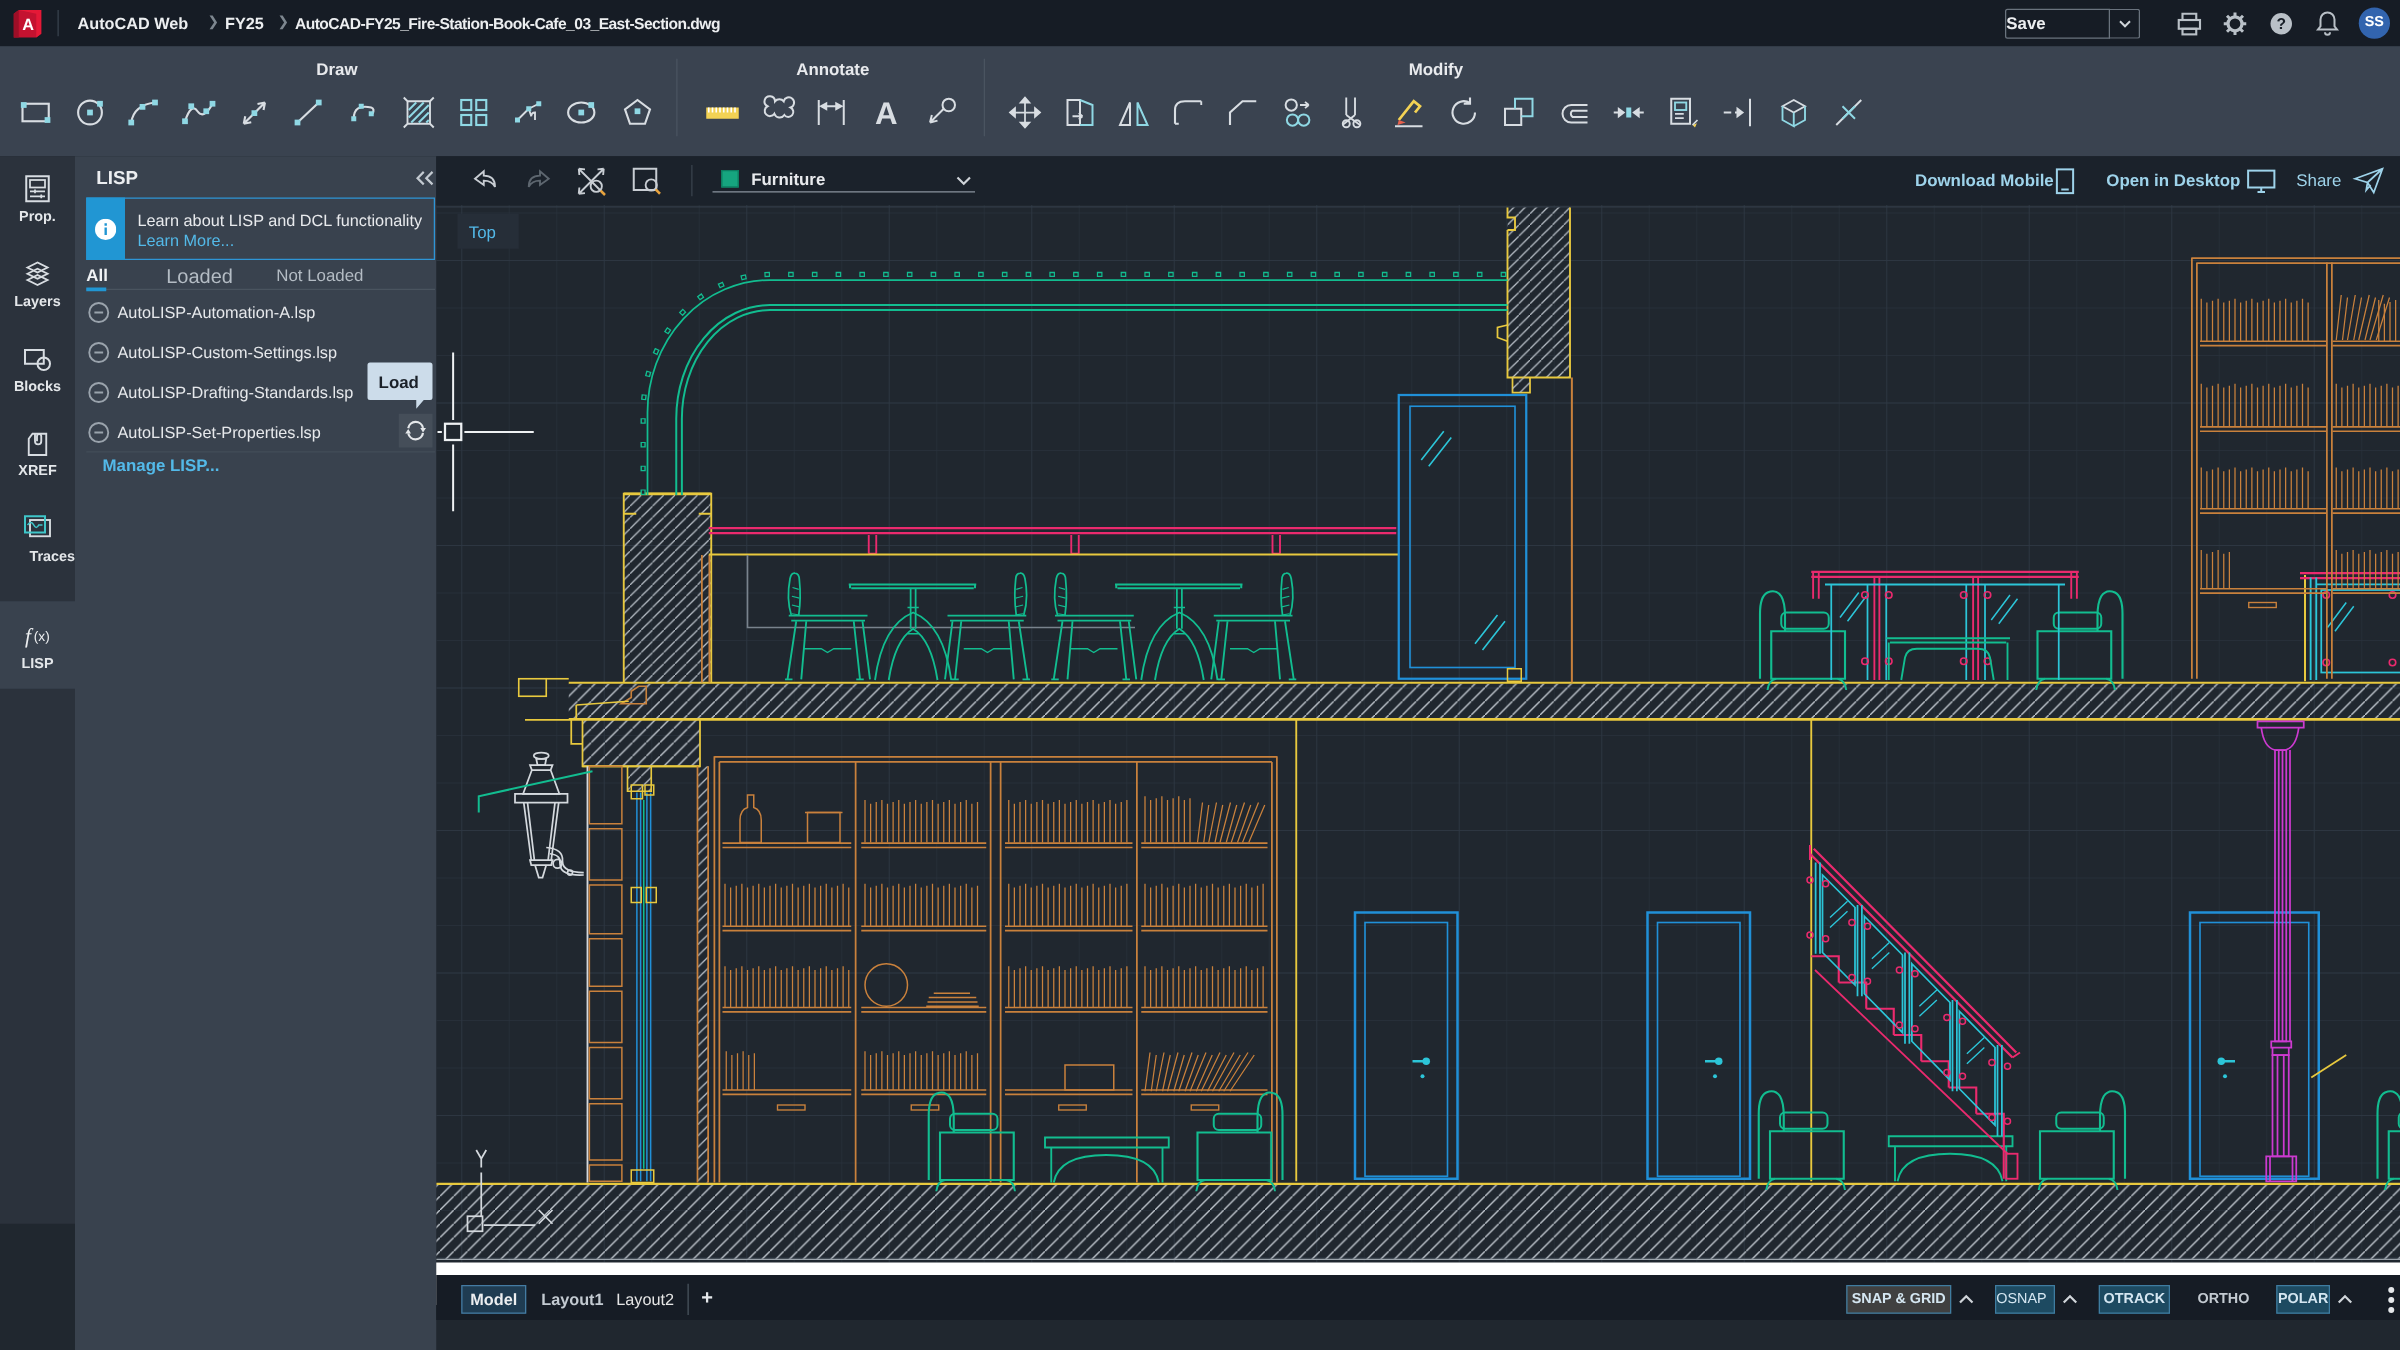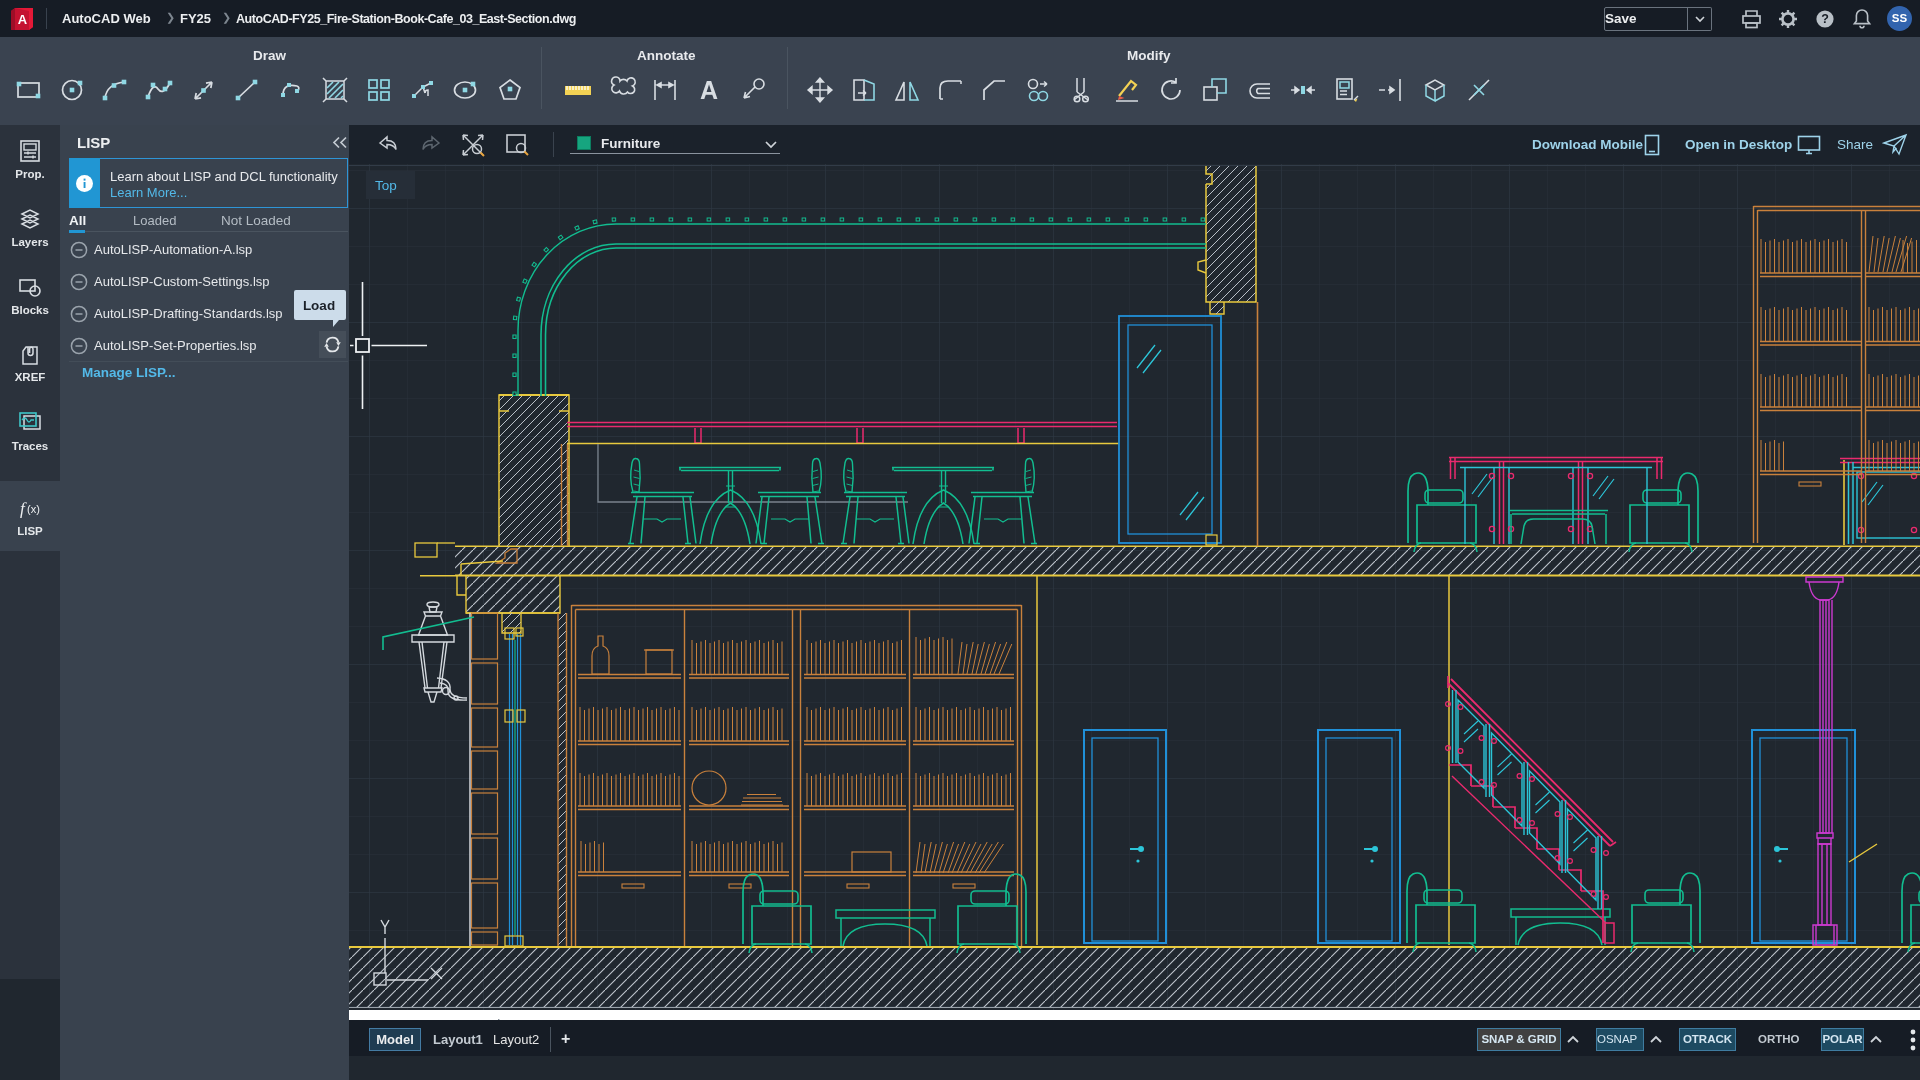--- a/index.html
+++ b/index.html
@@ -231,21 +231,21 @@
     <svg class="abs" style="left:18px;top:218px" width="24" height="24" viewBox="0 0 24 24">
       <path d="M8 4 H19 V21 H5 V8 Z" stroke="#d8dde2" stroke-width="1.5" fill="none"></path>
       <path d="M10 4 v6 a2.5 2.5 0 0 0 5 0 V6 a1.7 1.7 0 0 0 -3.4 0 v4" stroke="#d8dde2" stroke-width="1.5" fill="none"></path>
     </svg>
     <div class="t" style="top:246px;left:0;width:60px;text-align:center;font-size:11.5px;font-weight:bold;color:#e4e7ea">XREF</div>
     <svg class="abs" style="left:18px;top:286px" width="24" height="24" viewBox="0 0 24 24">
       <rect x="6" y="5" width="16" height="13" stroke="#d8dde2" stroke-width="1.5" fill="none"></rect>
       <rect x="2" y="2" width="16" height="13" stroke="#3fc6c9" stroke-width="1.6" fill="none"></rect>
       <path d="M4 9 q3 -4 5 0 q2 4 4 0 h3" stroke="#3fc6c9" stroke-width="1.3" fill="none"></path>
     </svg>
-    <div class="t" style="top:315px;left:0;width:60px;text-align:center;font-size:11.5px;font-weight:bold;color:#e4e7ea">Traces</div>
+    <div class="t" style="top:315px;left:0;width:60px;text-align:right;font-size:11.5px;font-weight:bold;color:#e4e7ea">Traces</div>
     <div style="position:absolute;left:0;top:356px;width:60px;height:70px;background:#39424e"></div>
     <svg class="abs" style="left:18px;top:372px" width="24" height="24" viewBox="0 0 24 24">
       <text x="2" y="17" font-size="17" font-style="italic" fill="#eceef0" font-family="Liberation Serif">f</text>
       <text x="9" y="16" font-size="11" fill="#eceef0">(x)</text>
     </svg>
     <div class="t" style="top:400px;left:0;width:60px;text-align:center;font-size:11.5px;font-weight:bold;color:#e4e7ea">LISP</div>
   </div>
 <div id="panel">
     <div class="t" style="left:17px;top:9px;font-size:15px;font-weight:bold;color:#eceef0">LISP</div>
     <svg class="abs" style="left:272px;top:11px" width="16" height="13" viewBox="0 0 16 13">
@@ -254,21 +254,21 @@
     <div style="position:absolute;left:9px;top:33px;width:279px;height:50px;border:1px solid #2e95d6"></div>
     <div style="position:absolute;left:9px;top:33px;width:31px;height:50px;background:#2196d3"></div>
     <svg class="abs" style="left:16px;top:50px" width="17" height="17" viewBox="0 0 17 17">
       <circle cx="8.5" cy="8.5" r="8.5" fill="#fff"></circle>
       <rect x="7.6" y="7" width="1.9" height="6" fill="#2196d3"></rect>
       <rect x="7.6" y="3.6" width="1.9" height="2" fill="#2196d3"></rect>
     </svg>
     <div class="t" style="left:50px;top:44px;font-size:13px;color:#e8eaed">Learn about LISP and DCL functionality</div>
     <div class="t" style="left:50px;top:60px;font-size:13px;color:#53b9e8">Learn More...</div>
     <div class="t" style="left:9px;top:88px;font-size:13.5px;font-weight:bold;color:#f0f2f4">All</div>
-    <div class="t" style="left:73px;top:88px;font-size:13px;color:#b4bcc4">Loaded</div>
+    <div class="t" style="left:73px;top:88px;font-size:16px;color:#b4bcc4">Loaded</div>
     <div class="t" style="left:161px;top:88px;font-size:13.5px;color:#b4bcc4">Not Loaded</div>
     <div style="position:absolute;left:9px;top:106px;width:279px;height:1px;background:#4a545f"></div>
     <div style="position:absolute;left:9px;top:105px;width:16px;height:2.5px;background:#2196d3"></div>
     <svg class="abs" style="left:10px;top:116px" width="18" height="18" viewBox="0 0 18 18">
       <circle cx="9" cy="9" r="7.6" stroke="#9aa3ac" stroke-width="1.5" fill="none"></circle>
       <path d="M5.5 9 h7" stroke="#9aa3ac" stroke-width="1.5"></path>
     </svg>
     <div class="t" style="left:34px;top:117px;font-size:13px;color:#e6e8eb">AutoLISP-Automation-A.lsp</div>
     <svg class="abs" style="left:10px;top:148px" width="18" height="18" viewBox="0 0 18 18">
       <circle cx="9" cy="9" r="7.6" stroke="#9aa3ac" stroke-width="1.5" fill="none"></circle>

